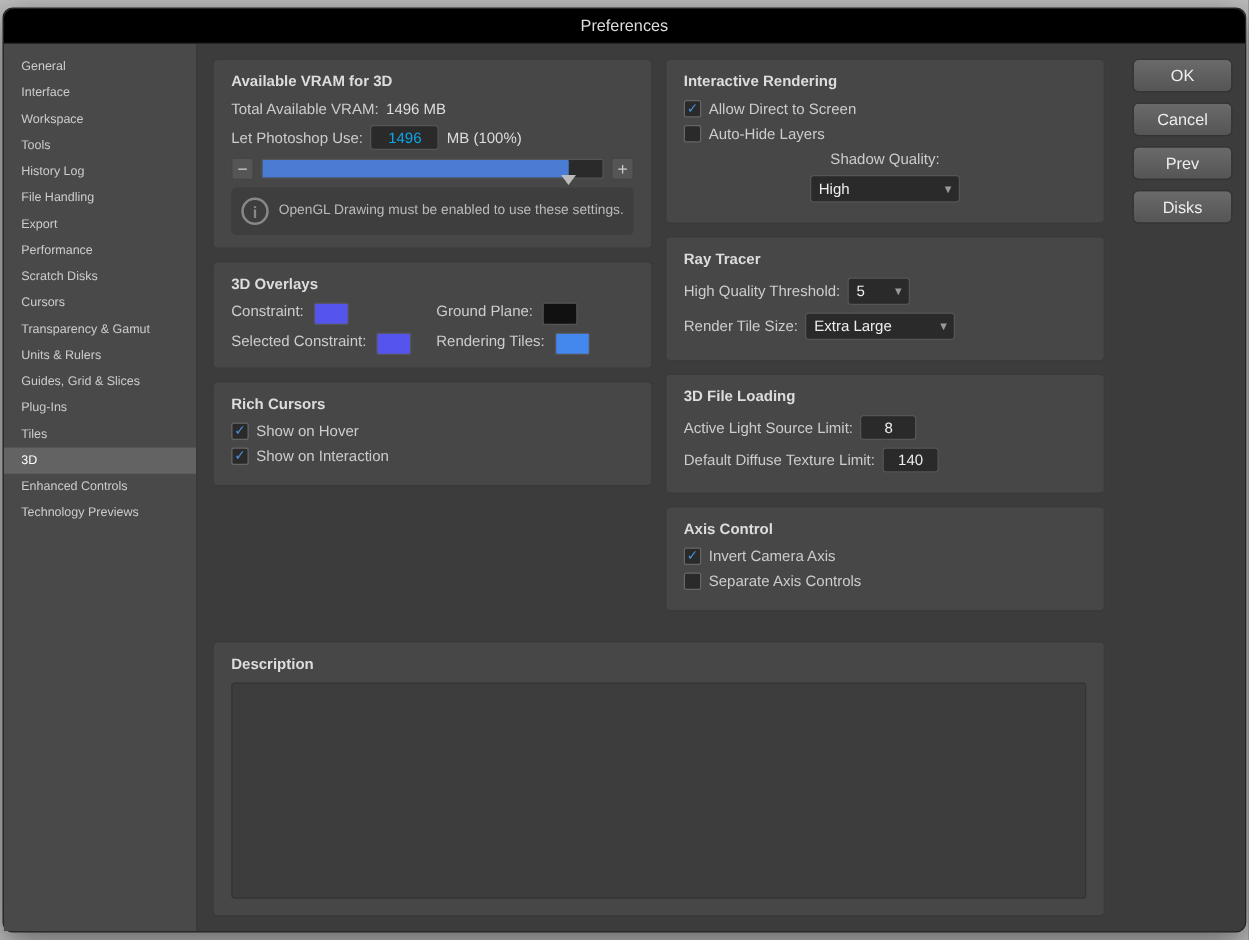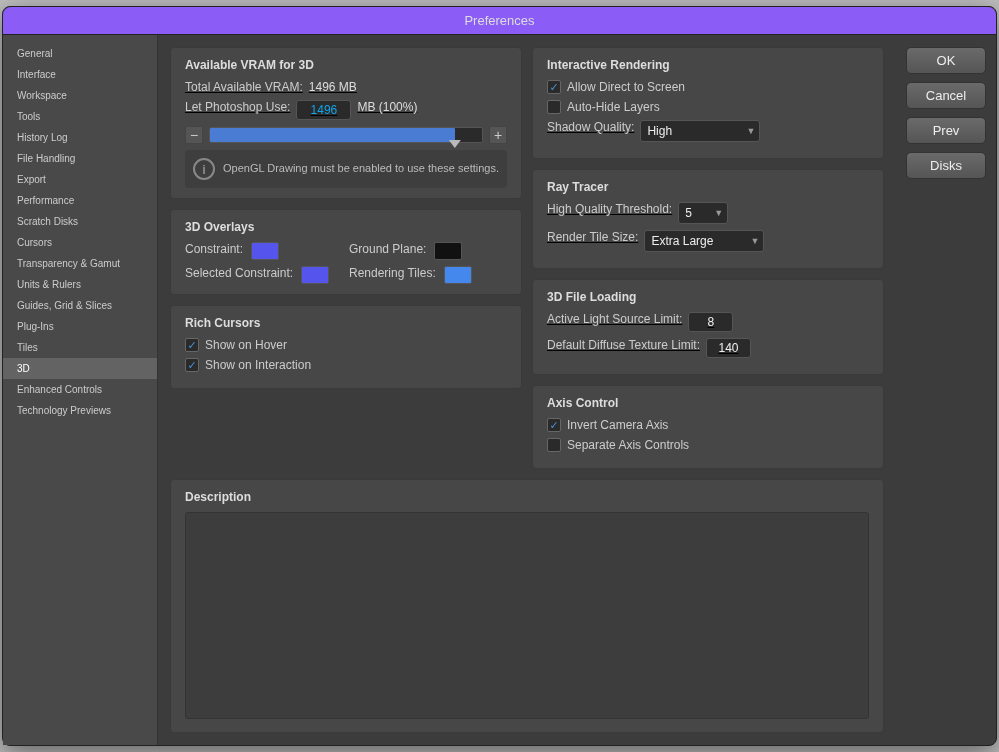--- a/index.html
+++ b/index.html
@@ -19,21 +19,21 @@
       height: 740px;
       background: #3c3c3c;
       border-radius: 8px;
       border: 1px solid #222;
       box-shadow: 0 8px 30px rgba(0,0,0,0.5);
       display: flex;
       flex-direction: column;
     }
     .title-bar {
       height: 28px;
-      background: #8b5cf6;
+      background: #000000;
       border-radius: 8px 8px 0 0;
       display: flex;
       align-items: center;
       justify-content: center;
       border-bottom: 1px solid #222;
       flex-shrink: 0;
     }
     .title-bar-text {
       color: #ddd;
       font-size: 13px;
@@ -63,21 +63,21 @@
     .sidebar-item.active {
       background: #636363;
       color: #fff;
     }
     
     .main {
       flex: 1;
       padding: 12px;
       display: flex;
       flex-direction: column;
-      gap: 10px;
+      gap: 24px;
       overflow-y: auto;
     }
     
     .right-buttons {
       width: 100px;
       padding: 12px 10px;
       display: flex;
       flex-direction: column;
       gap: 8px;
       flex-shrink: 0;
@@ -101,24 +101,23 @@
       padding: 10px 14px;
     }
     .section-title {
       color: #ddd;
       font-size: 12px;
       font-weight: 600;
       margin-bottom: 8px;
     }
     .row {
       display: flex;
-      align-items: flex-start;
+      align-items: center;
       margin-bottom: 6px;
       gap: 6px;
-      text-decoration: underline;
     }
     .label {
       color: #ccc;
       font-size: 12px;
     }
     .value-text {
       color: #ddd;
       font-size: 12px;
     }
     
@@ -419,21 +418,21 @@
           <div class="section-box">
             <div class="section-title">Interactive Rendering</div>
             <div class="checkbox-row">
               <div class="cb checked"></div>
               <span class="label">Allow Direct to Screen</span>
             </div>
             <div class="checkbox-row">
               <div class="cb"></div>
               <span class="label">Auto-Hide Layers</span>
             </div>
-            <div class="row" style="margin-top:4px;">
+            <div class="row" style="margin-top:4px;flex-direction:column;">
               <span class="label">Shadow Quality:</span>
               <div class="select-wrapper">
                 <select class="select-box">
                   <option>Low</option>
                   <option>Medium</option>
                   <option selected="">High</option>
                 </select>
               </div>
             </div>
           </div>

